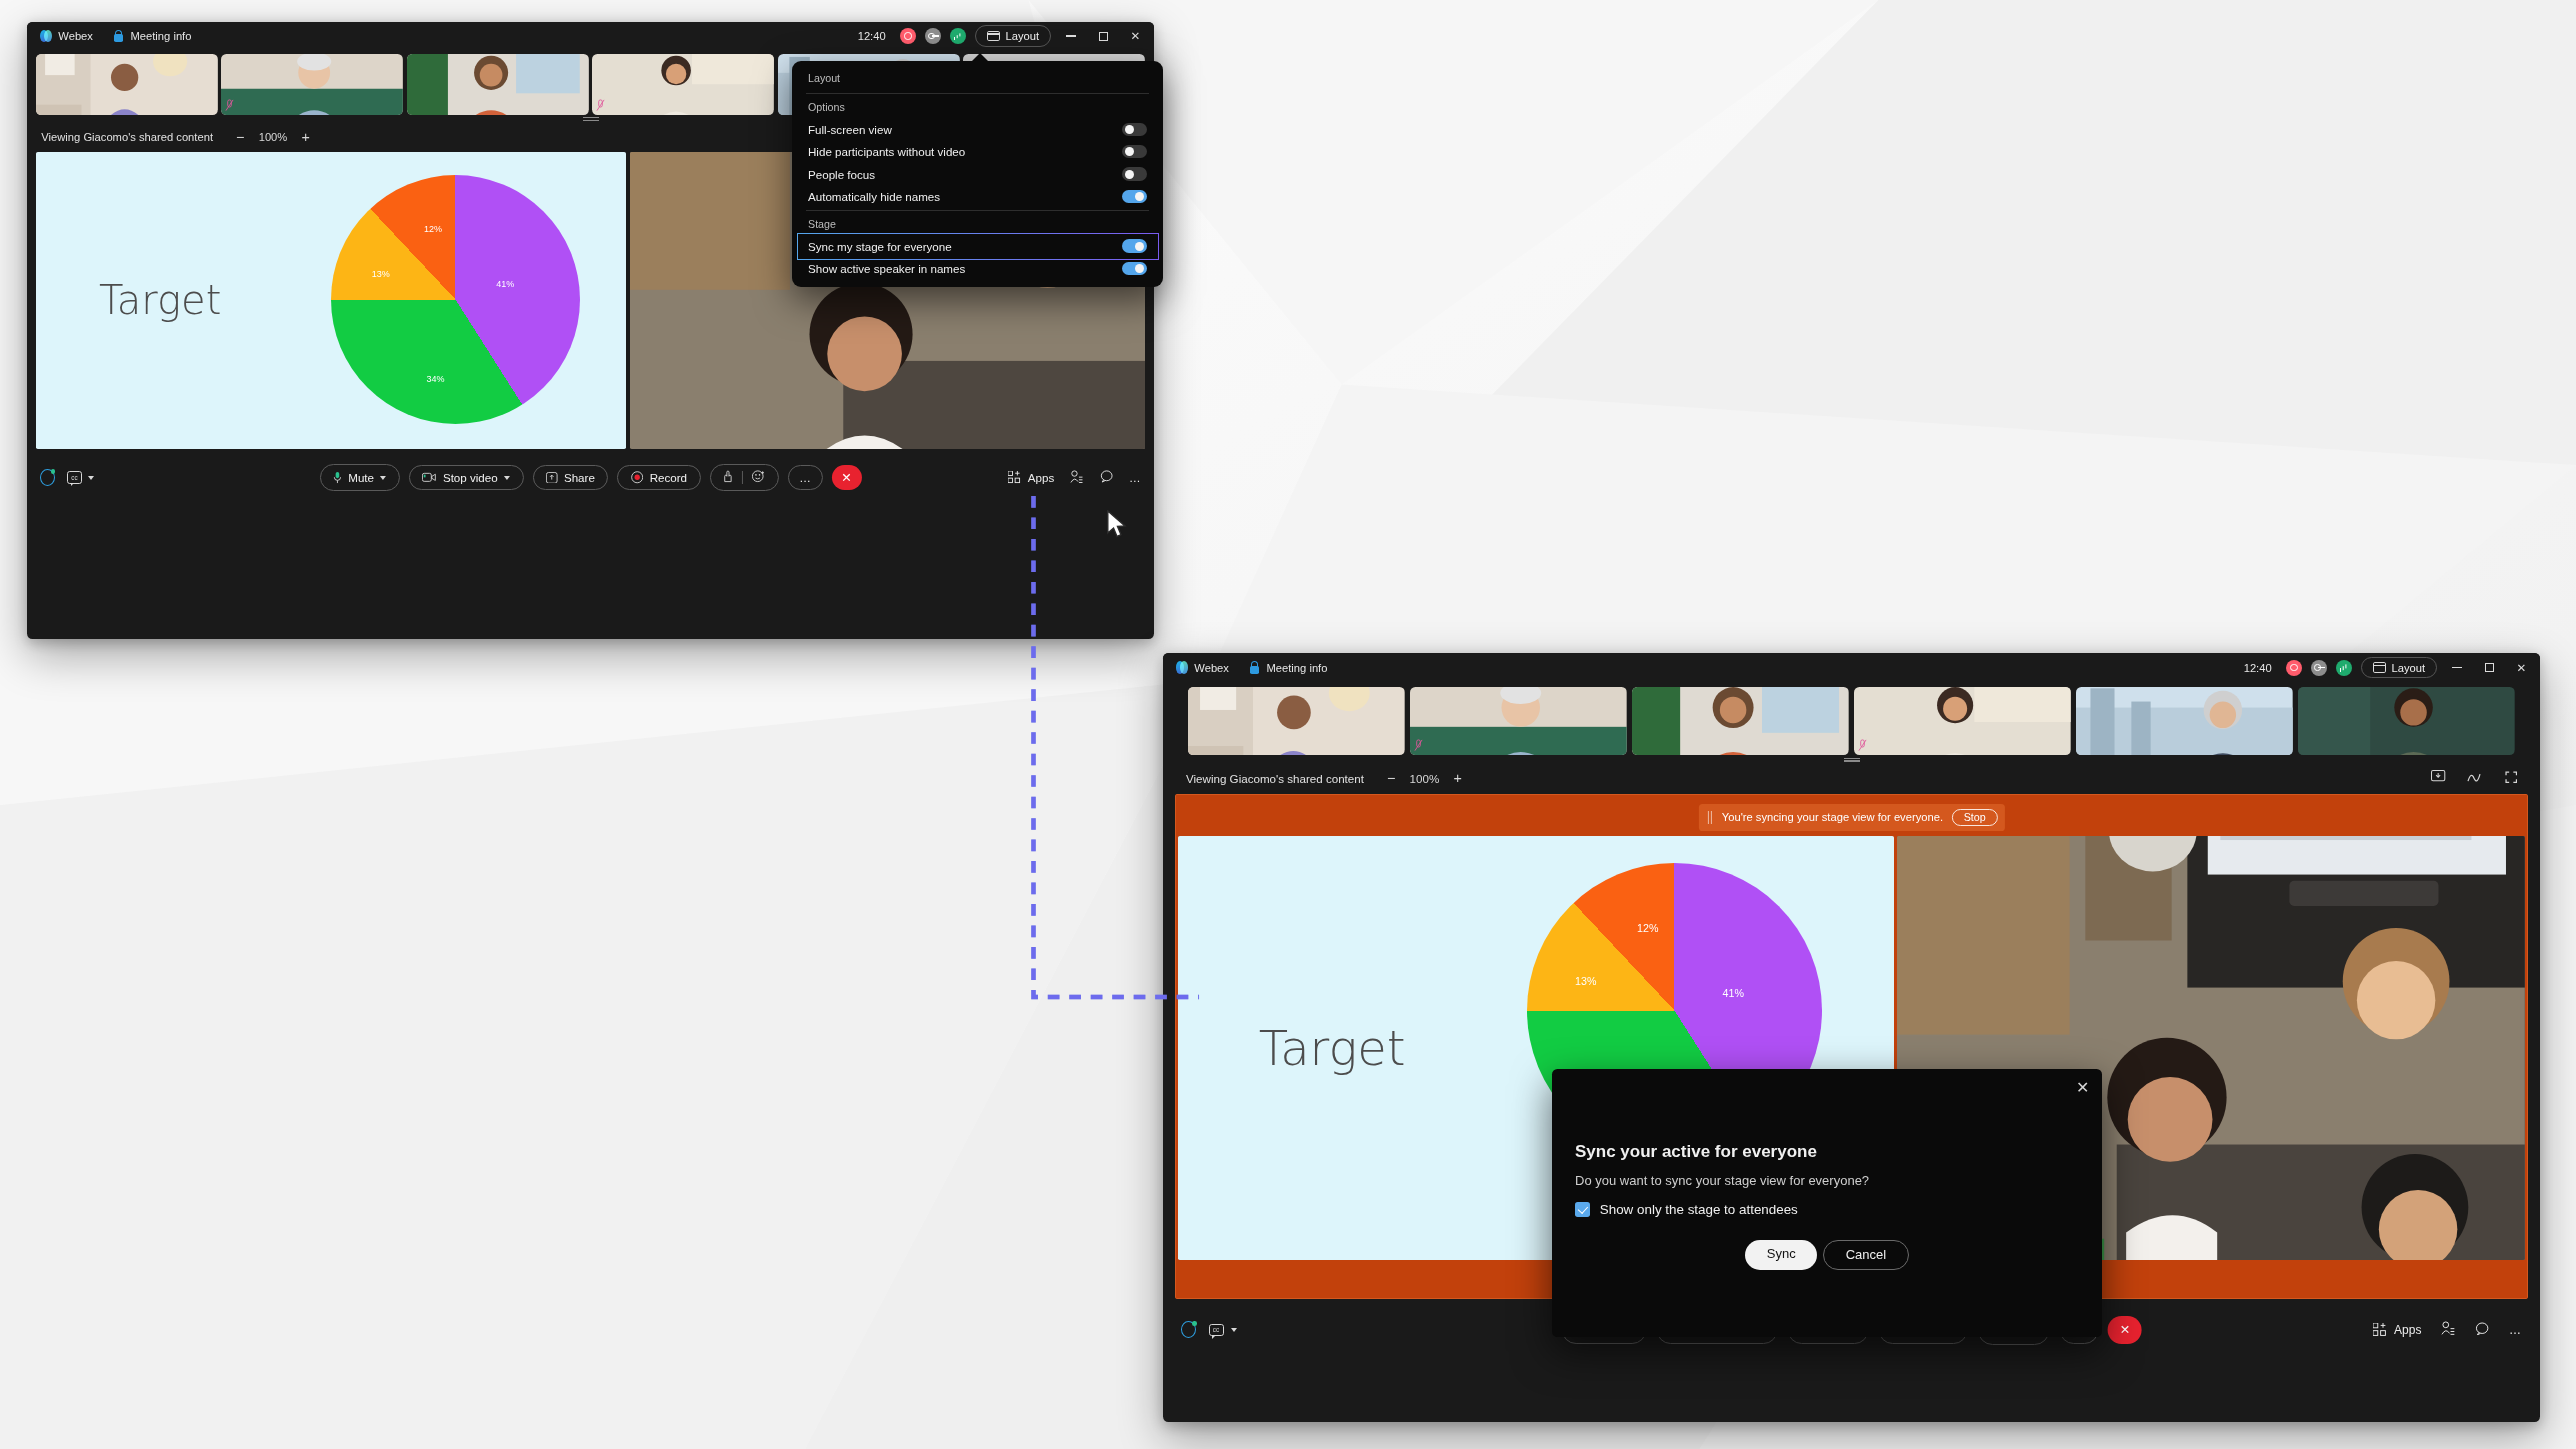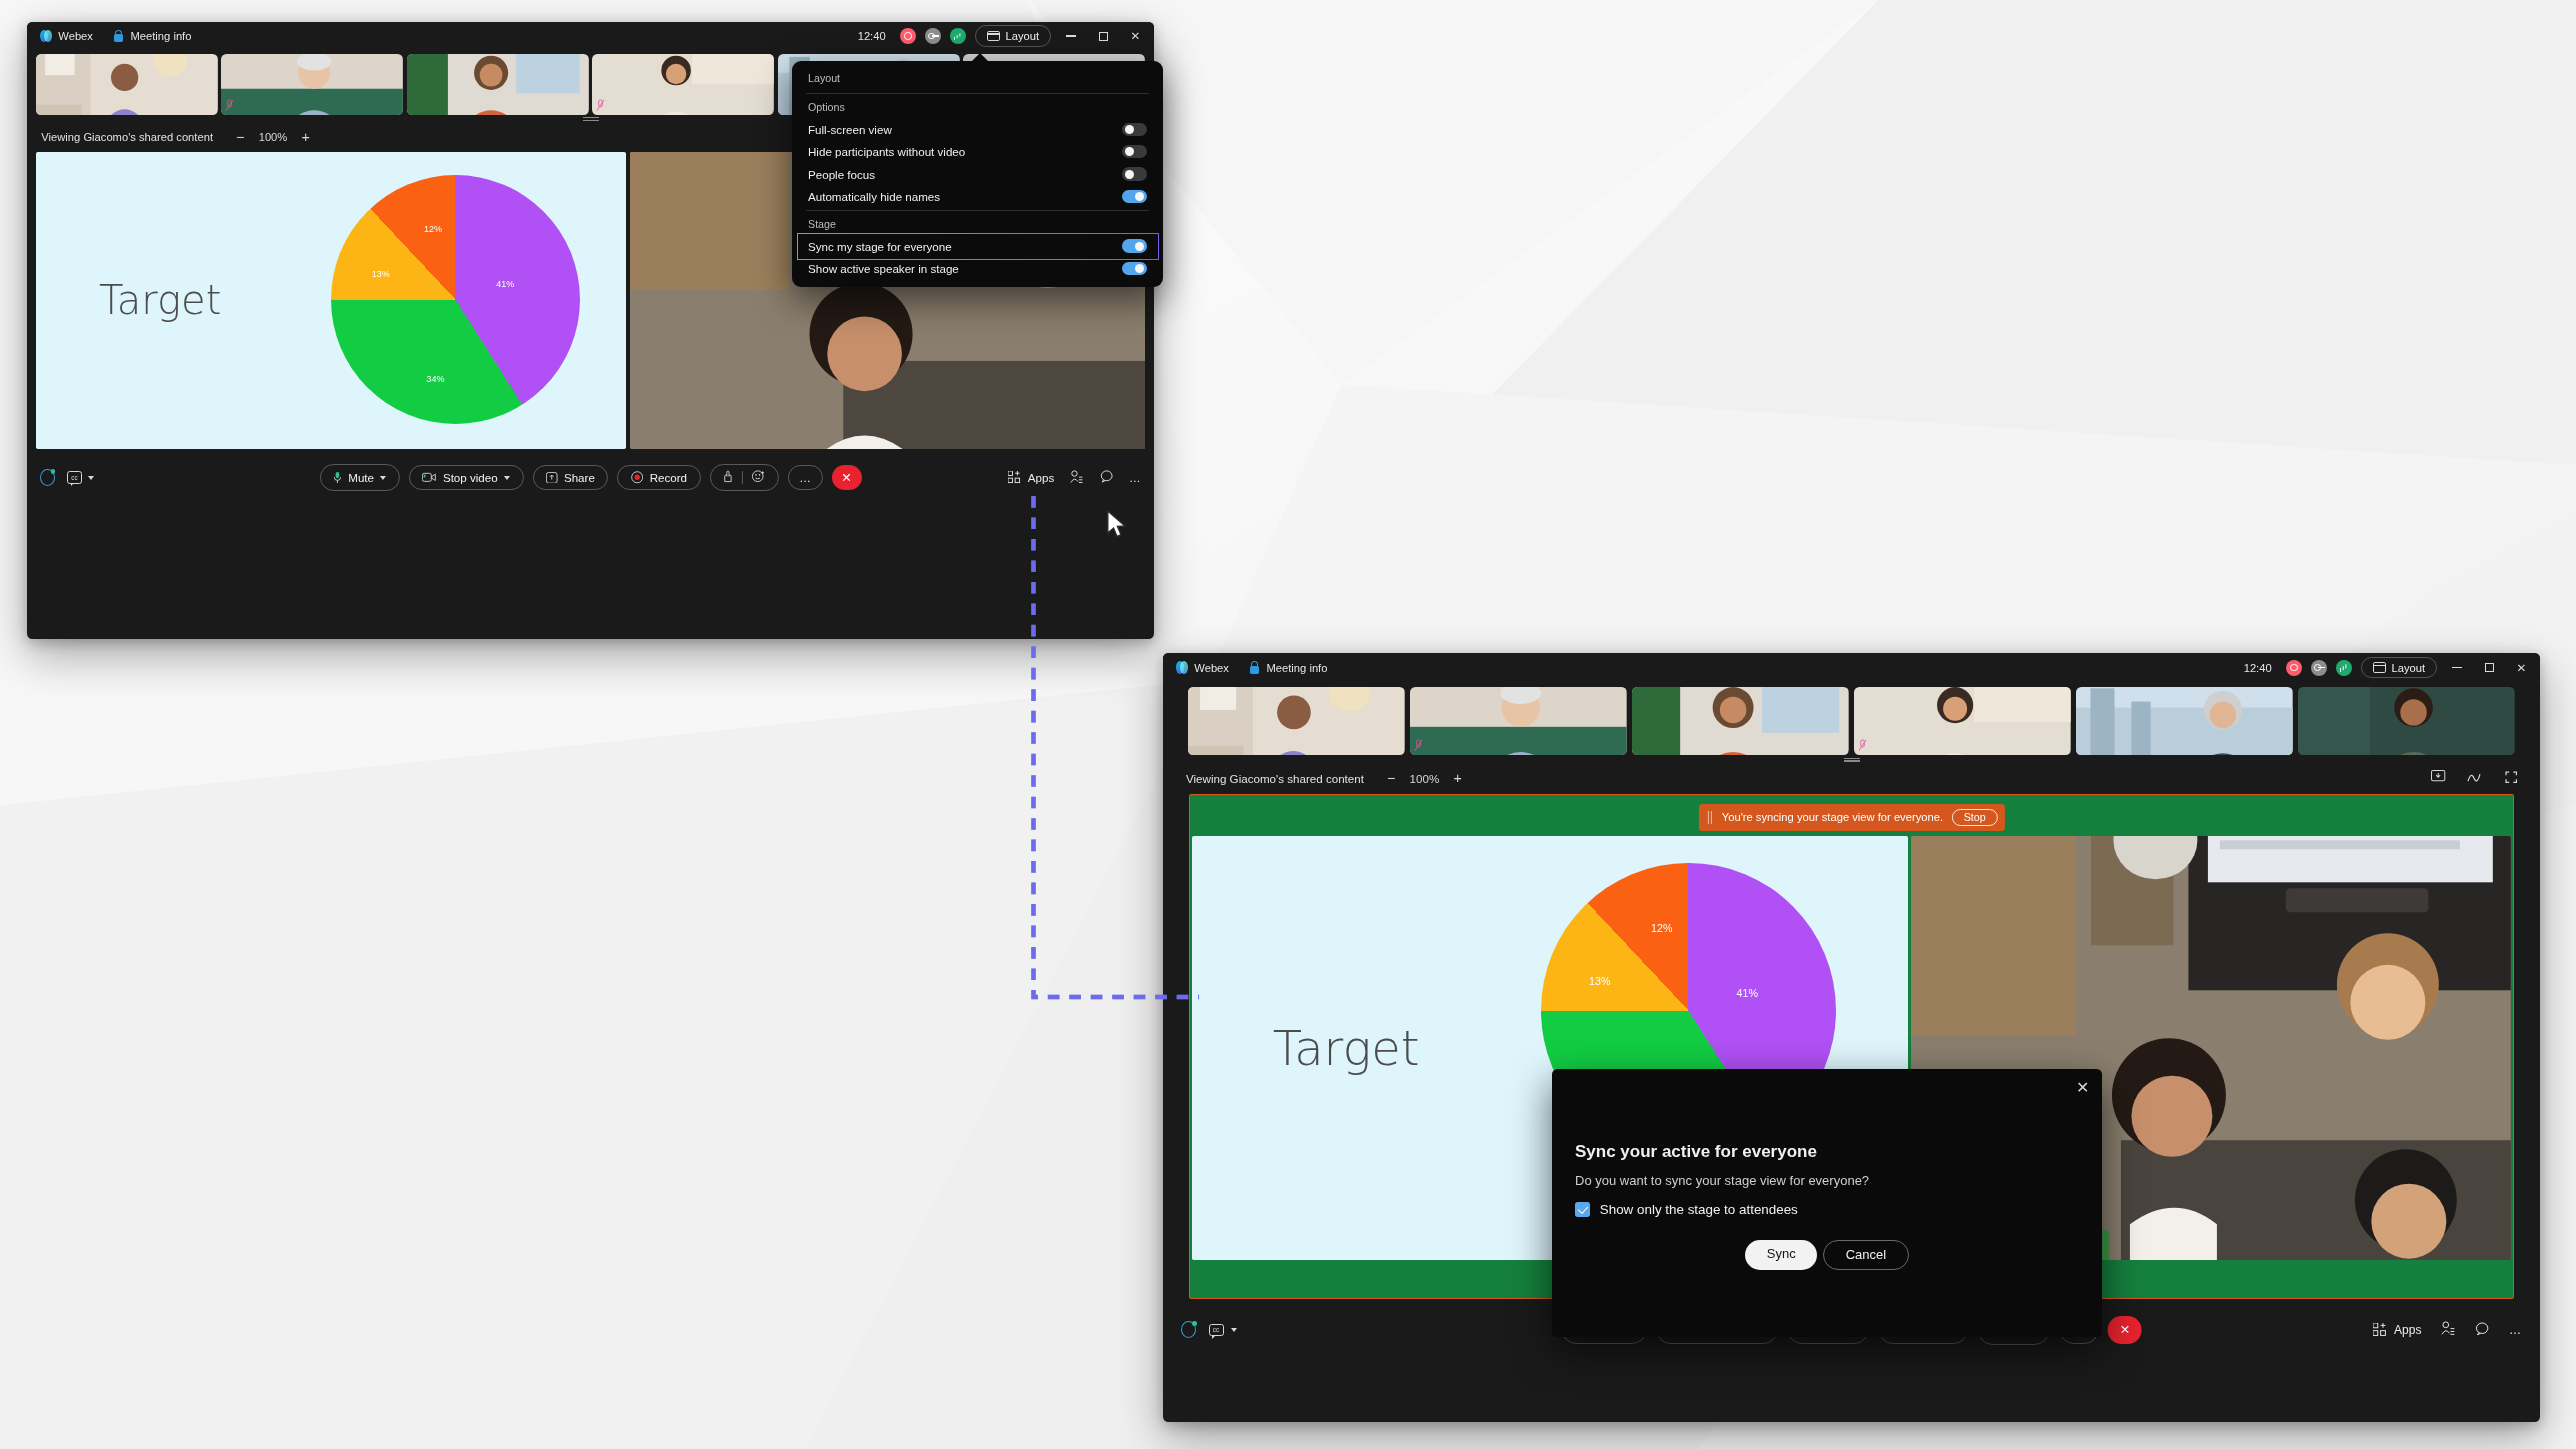--- a/index.html
+++ b/index.html
@@ -484,21 +484,21 @@
   <div class="pop-div"></div>
   <div class="pop-sec">Stage</div>
 
   <div class="opt-row" style="position:relative;">
     <span class="hl-ring" style="left:4.5px; right:4.5px; top:-1.8px; bottom:-2.7px; border-color:#7a5cf0;
           border-image:linear-gradient(90deg,#54a6ec,#7a5cf0) 1; border-radius:14.3px;"></span>
     <span class="lbl">Sync my stage for everyone</span>
     <span class="tog on"></span>
   </div>
   <div class="opt-row">
-    <span class="lbl">Show active speaker in stage</span>
+    <span class="lbl">Show active speaker in names</span>
     <span class="tog on"></span>
   </div>
 </div>
 
 <svg class="cursor" style="left:1106px; top:510px;" width="23" height="30" viewBox="0 0 26 34">
   <path d="M2 1 L2 26 L8.5 20.5 L12.5 30 L17 28 L13 18.5 L21.5 18 Z" fill="#ffffff" stroke="#2b2b2b" stroke-width="1.6"></path>
 </svg>
 
 <svg class="dashline" style="left:1020px; top:496px;" width="197" height="519" viewBox="0 0 220 580">
   <path d="M15 0 L15 560 L200 560" fill="none" stroke="#5d7ce8" stroke-width="5" stroke-dasharray="13 11"></path>
@@ -638,21 +638,21 @@
           </svg>
       </span>
       <span>
         <svg width="12.5" height="12.5" viewBox="0 0 12 12">
             <path d="M1 4V1h3M8 1h3v3M11 8v3H8M4 11H1V8" stroke="#d5d5d5" fill="none" stroke-width="1.2"></path>
           </svg>
       </span>
     </span>
   </div>
 
-  <div style="margin:0 26px; border:1.8px solid #d4581e; border-radius:1.8px; height:505px; position:relative; background:#15803d;">
+  <div style="margin:0 12px; border:1.8px solid #d4581e; border-radius:1.8px; height:505px; position:relative; background:#c2410c;">
 
     <div class="syncbanner" style="left:50%; transform:translateX(-50%); top:9px;">
       <span class="drag">
           <i></i>
           <i></i>
         </span>
       <span>You're syncing your stage view for everyone.</span>
       <span class="stopbtn">Stop</span>
     </div>
 

